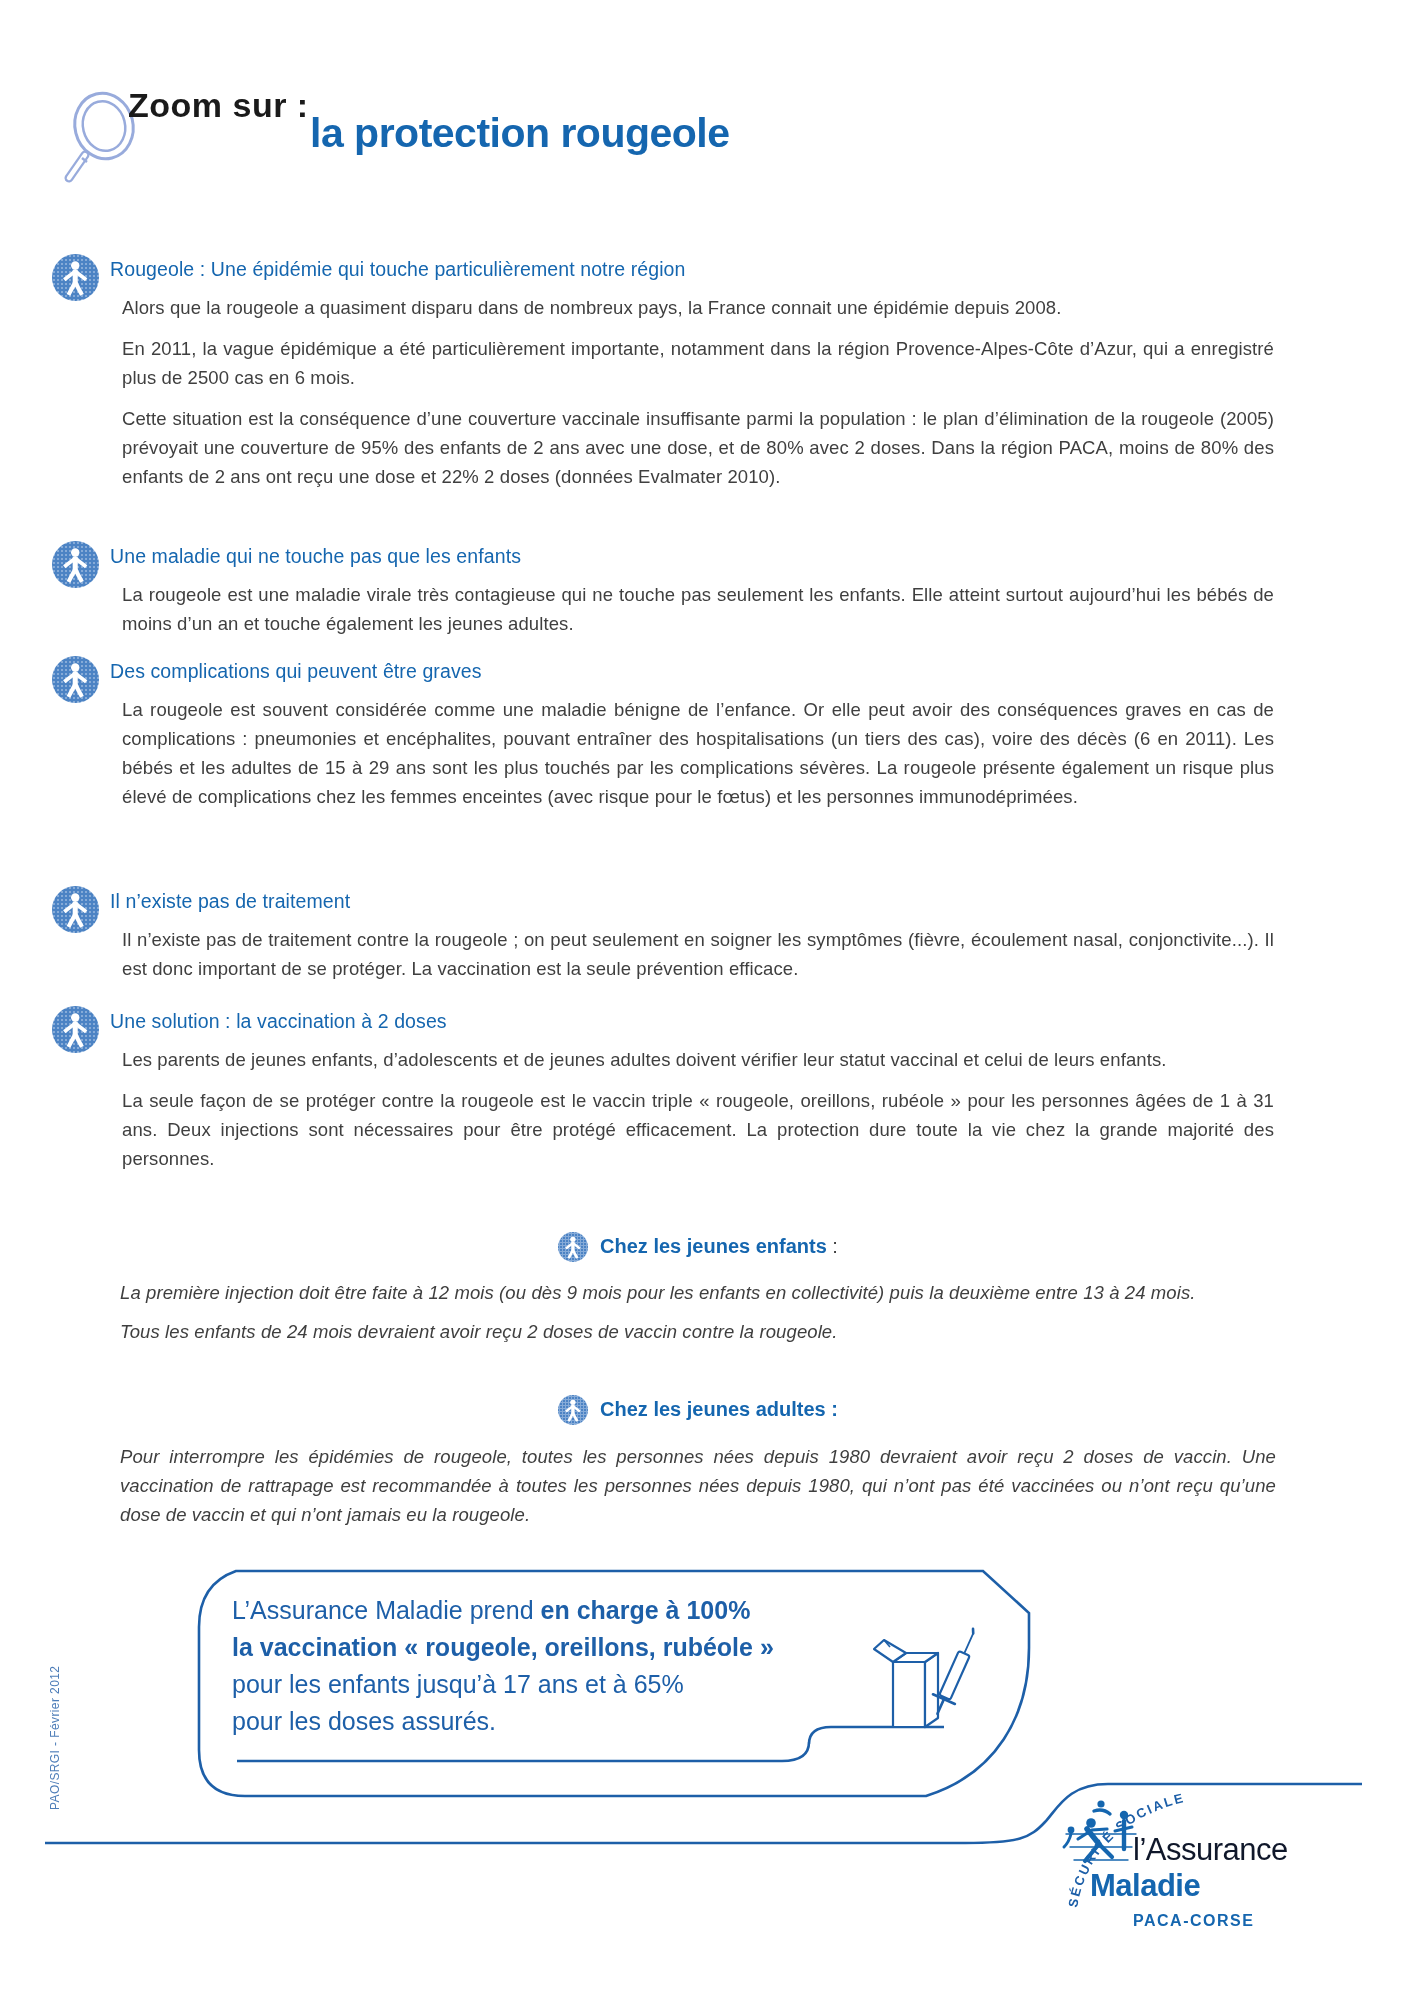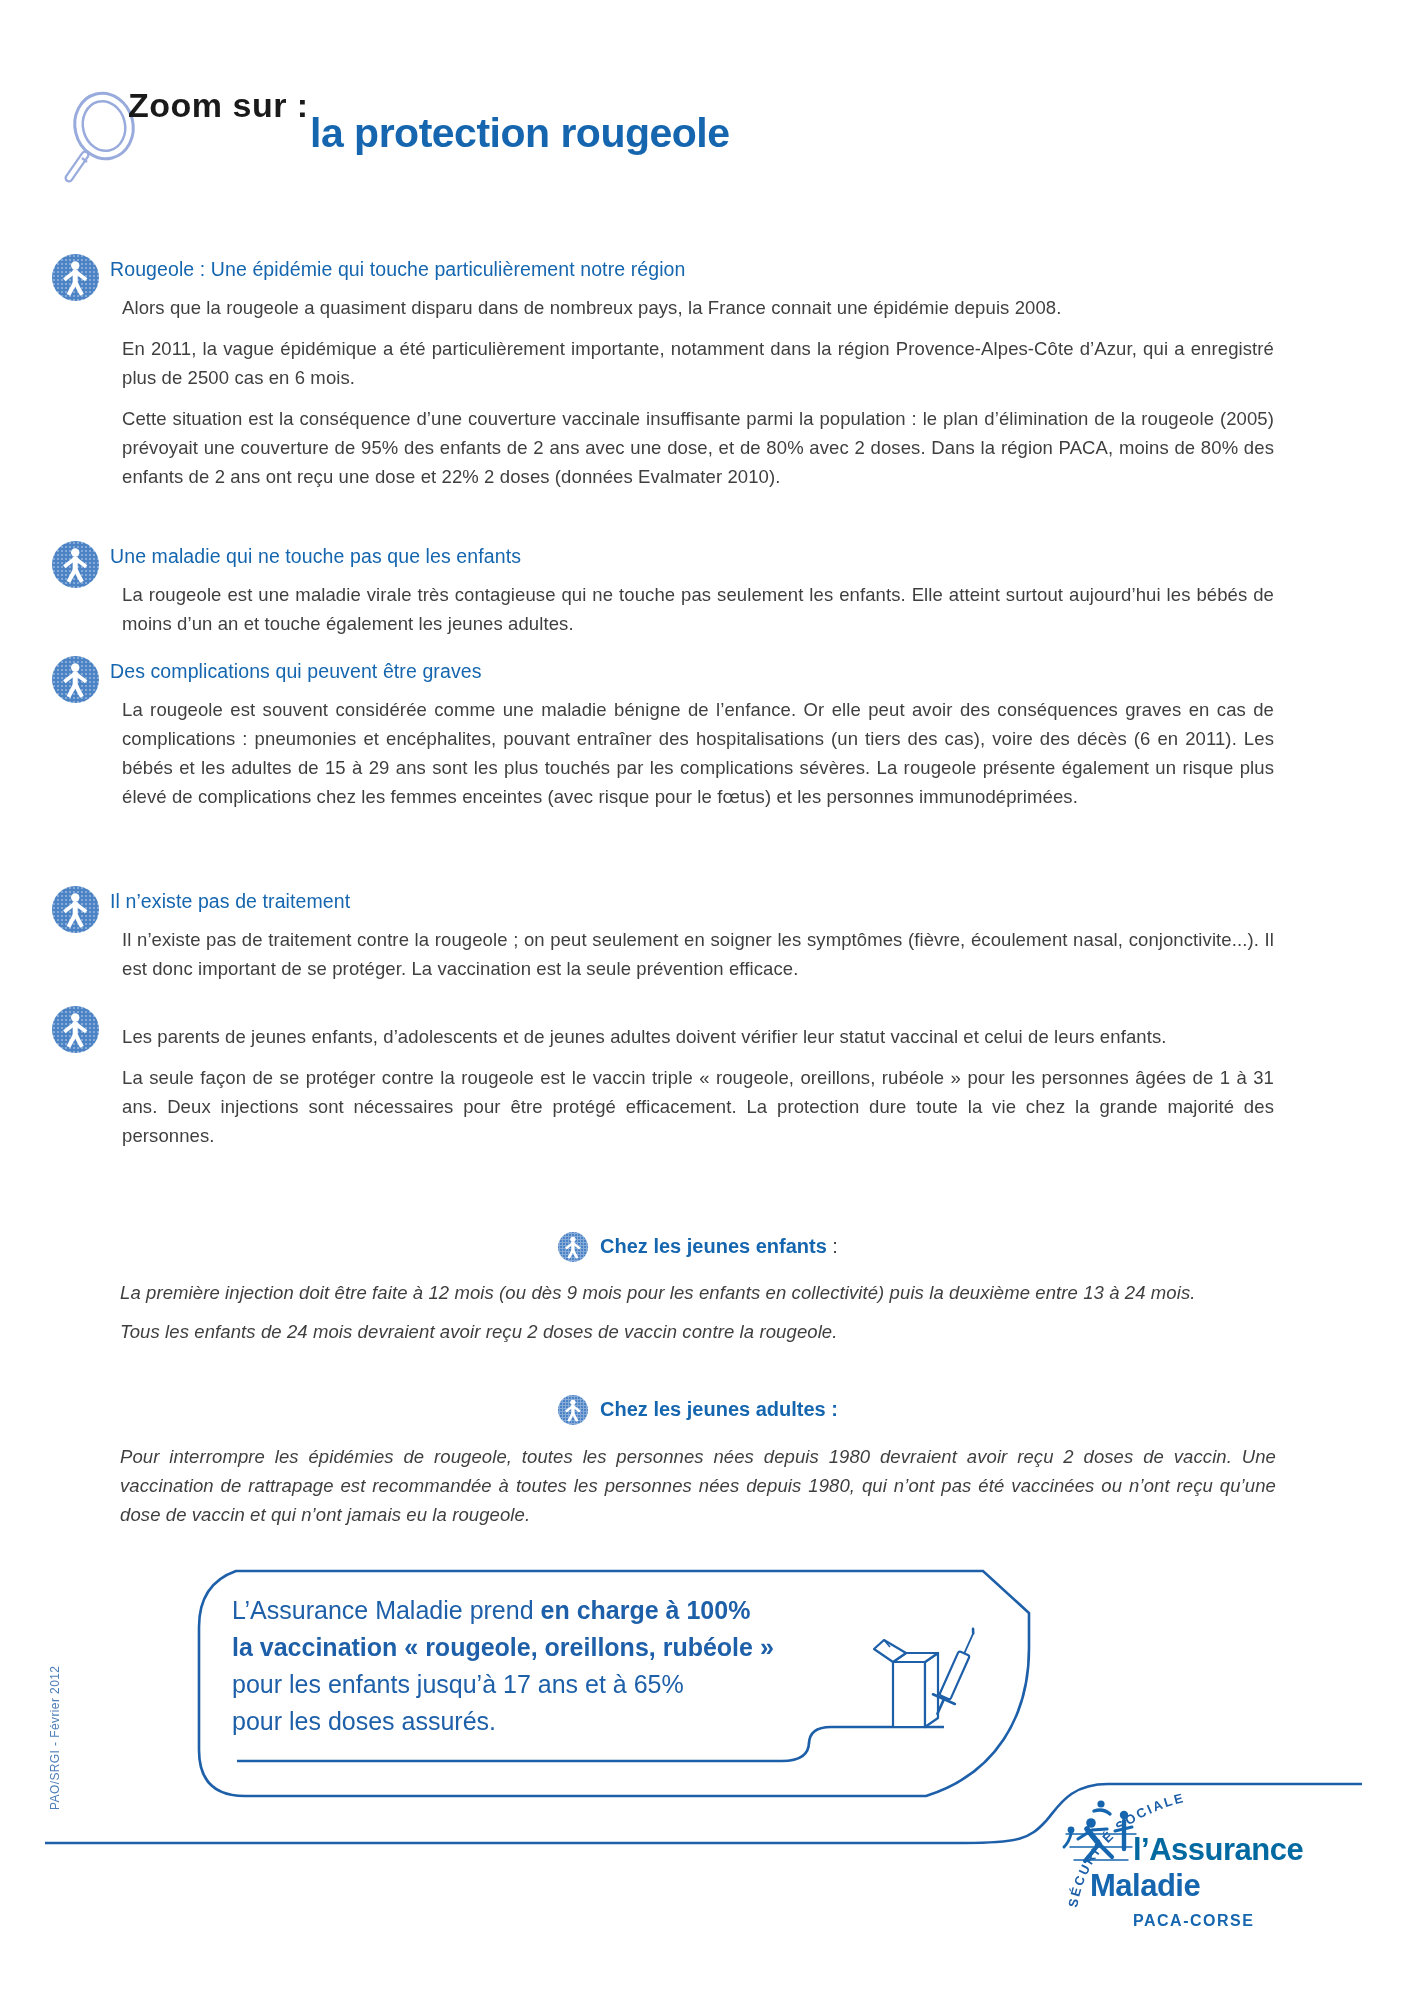--- a/index.html
+++ b/index.html
@@ -56,21 +56,21 @@
   
   .card-text{position:absolute;left:232px;top:1592px;width:620px;color:#1d5fa8;}
   .card-text .ln{font-size:25px;line-height:37px;font-weight:normal;}
   .card-text .b{font-weight:bold;}
   
   .credit{
     position:absolute;left:48px;top:1678px;height:132px;
     writing-mode:vertical-rl;transform:rotate(180deg);
     font-size:12px;color:#4d7db8;letter-spacing:.4px;white-space:nowrap;
   }
-  .logo-text1{position:absolute;left:1133px;top:1832px;font-size:31px;font-weight:bold;color:#0369a1;letter-spacing:-.5px;}
+  .logo-text1{position:absolute;left:1133px;top:1832px;font-size:31px;font-weight:normal;color:#0f172a;letter-spacing:-.5px;}
   .logo-text2{position:absolute;left:1090px;top:1868px;font-size:31px;font-weight:bold;color:#1566af;letter-spacing:-.5px;}
   .logo-region{position:absolute;left:1133px;top:1912px;font-size:16px;font-weight:bold;color:#1566af;letter-spacing:1.5px;}
   .deco{position:absolute;left:0;top:1540px;width:1414px;height:460px;}
 </style>
 </head>
 <body>
 
 <div class="page">
 
   <div class="header">
@@ -141,20 +141,21 @@
 
   <section class="topic" style="top:1010px">
     <div class="badge">
       <svg viewBox="0 0 48 48">
           <circle cx="24" cy="10" r="5" fill="#fff"></circle>
           <path d="M24 15 V31" stroke="#fff" stroke-width="6"></path>
           <path d="M11 27 L24 17 L37 27" stroke="#fff" stroke-width="4.5" fill="none"></path>
           <path d="M24 30 L16 45 M24 30 L32 45" stroke="#fff" stroke-width="5" fill="none"></path>
         </svg>
     </div>
+    <h2>Une solution : la vaccination à 2 doses</h2>
     <p>Les parents de jeunes enfants, d’adolescents et de jeunes adultes doivent vérifier leur statut vaccinal et celui de leurs enfants.</p>
     <p>La seule façon de se protéger contre la rougeole est le vaccin triple « rougeole, oreillons, rubéole » pour les personnes âgées de 1 à 31 ans. Deux injections sont nécessaires pour être protégé efficacement. La protection dure toute la vie chez la grande majorité des personnes.</p>
   </section>
 
   <div class="subhead" style="top:1232px">
     <span class="badge-inline">
       <svg viewBox="0 0 48 48">
           <circle cx="24" cy="10" r="5" fill="#fff"></circle>
           <path d="M24 15 V31" stroke="#fff" stroke-width="6"></path>
           <path d="M11 27 L24 17 L37 27" stroke="#fff" stroke-width="4.5" fill="none"></path>

